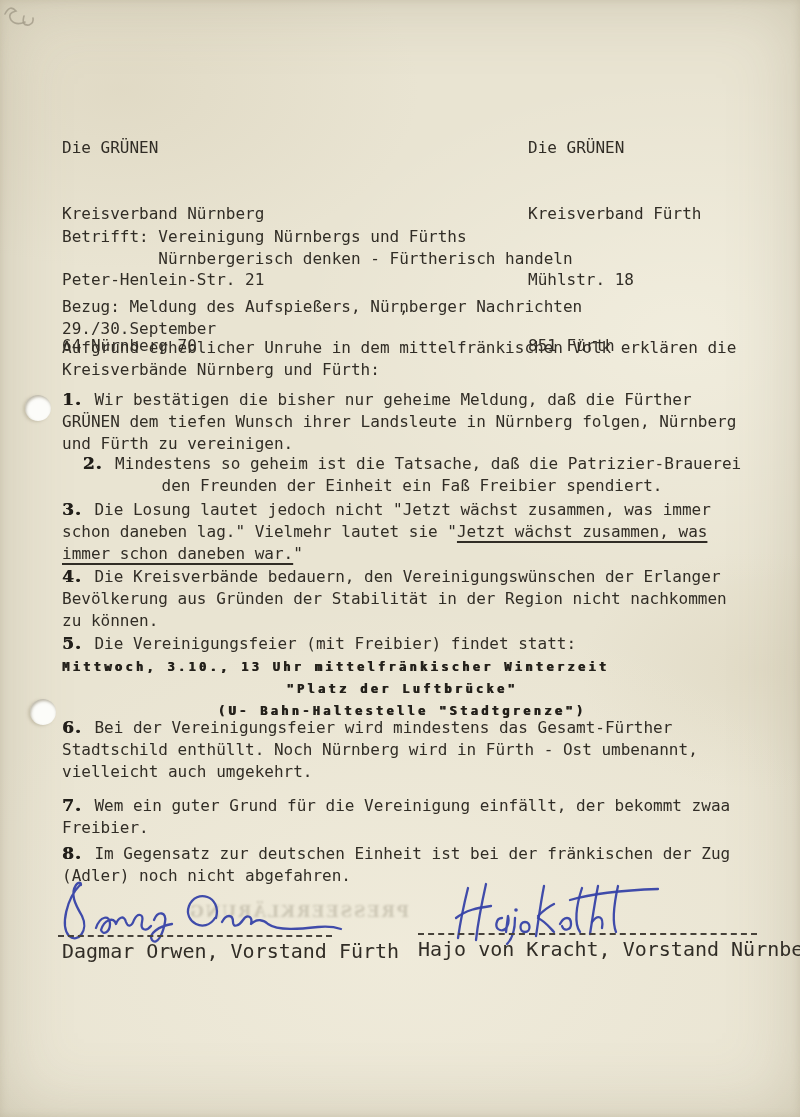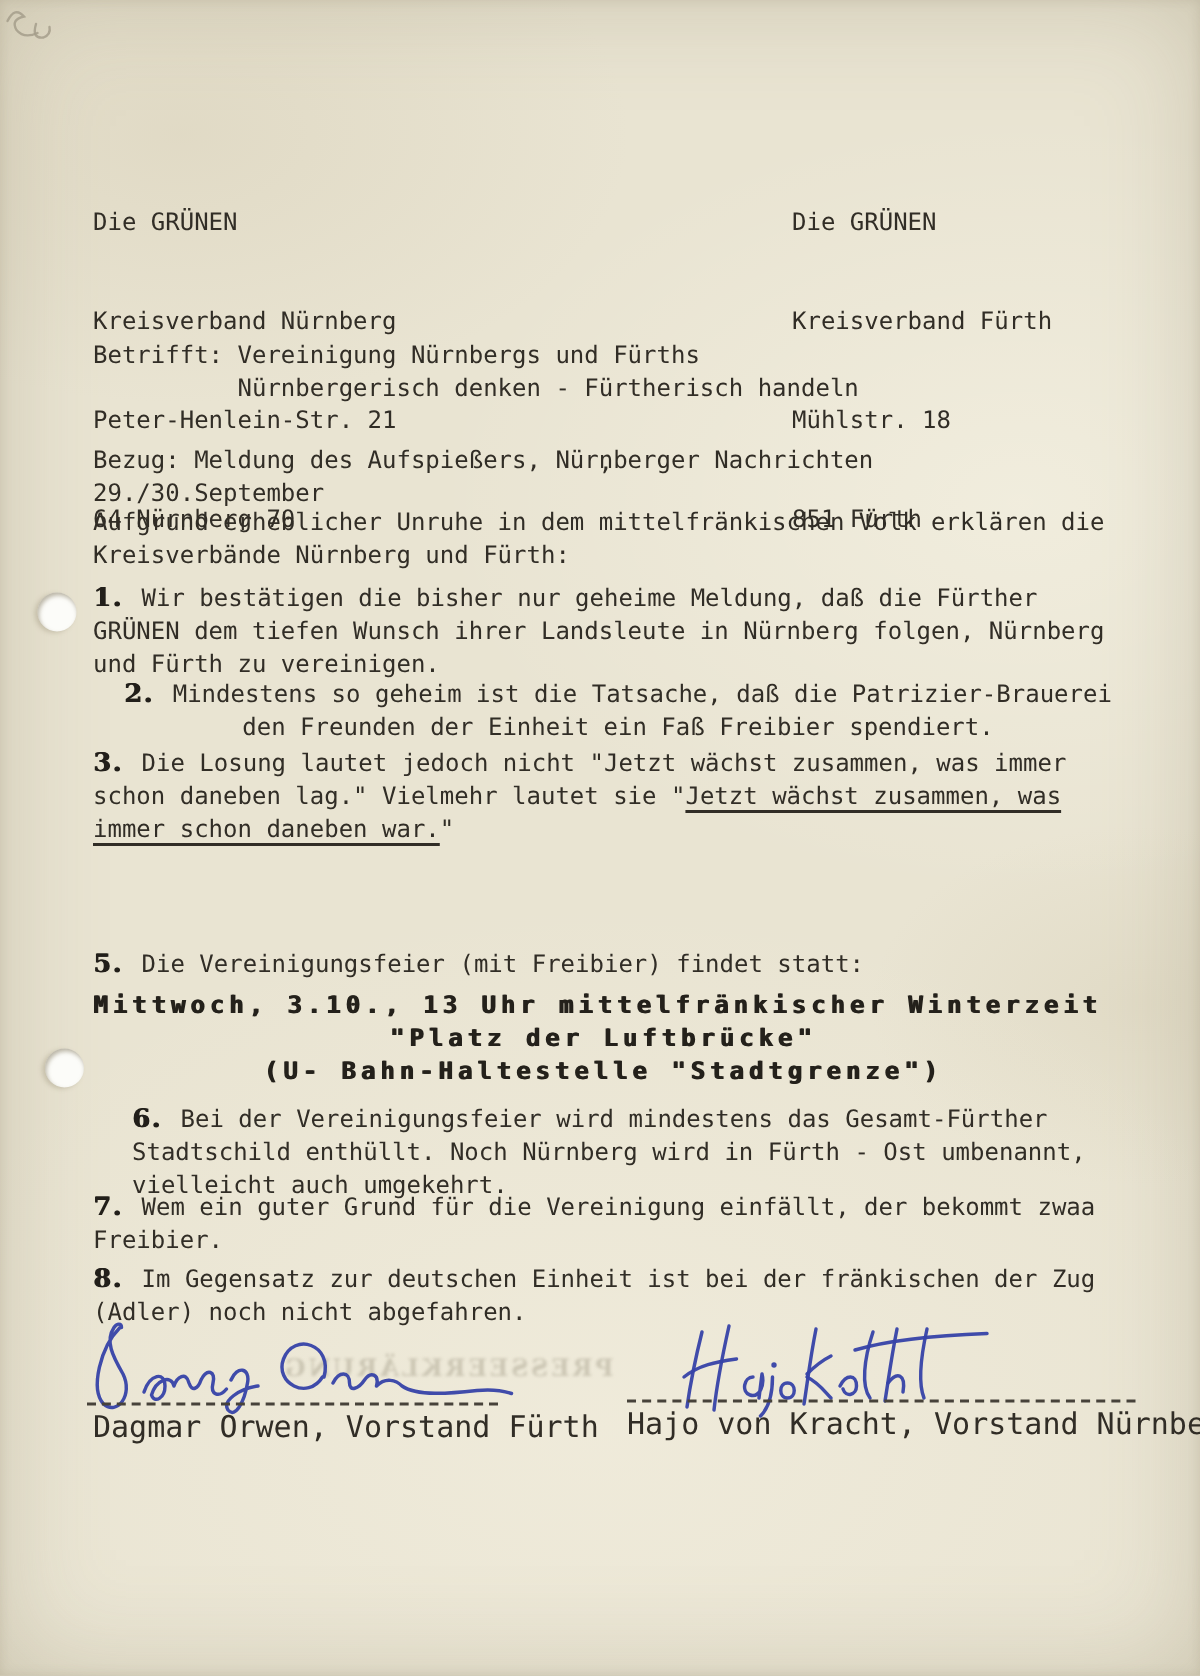--- a/index.html
+++ b/index.html
@@ -44,21 +44,21 @@
     font-weight:bold;
     font-size:21px;
     letter-spacing:2.5px;
     color:#24211b;
     text-shadow:1px 0 currentColor;
   }
   .event-line{
     position:absolute;
     left:62px; right:58px;
     font-weight:bold;
-    font-size:16px;
+    font-size:12px;
     letter-spacing:3.3px;
     color:#24211b;
     text-shadow:.8px 0 currentColor;
     white-space:pre;
   }
   .underl{
     text-decoration:underline;
     text-decoration-thickness:1.5px;
     text-underline-offset:4px;
   }
@@ -150,29 +150,32 @@
 GRÜNEN dem tiefen Wunsch ihrer Landsleute in Nürnberg folgen, Nürnberg
 und Fürth zu vereinigen.</span></div>
 
   <div class="type" style="left:62px;top:452px;width:700px;text-align:center;"><span class="num">2.</span><span> Mindestens so geheim ist die Tatsache, daß die Patrizier-Brauerei
 den Freunden der Einheit ein Faß Freibier spendiert.</span></div>
 
   <div class="type" style="left:62px;top:498px;width:700px;"><span class="num">3.</span><span> Die Losung lautet jedoch nicht "Jetzt wächst zusammen, was immer
 schon daneben lag." Vielmehr lautet sie "</span><span class="underl">Jetzt wächst zusammen, was
 immer schon daneben war.</span><span>"</span></div>
 
+  <div class="type" style="left:62px;top:565px;width:700px;"><span class="num">4.</span><span> Die Kreisverbände bedauern, den Vereinigungswünschen der Erlanger
+Bevölkerung aus Gründen der Stabilität in der Region nicht nachkommen
+zu können.</span></div>
 
   <div class="type" style="left:62px;top:632px;width:700px;"><span class="num">5.</span><span> Die Vereinigungsfeier (mit Freibier) findet statt:</span></div>
 
   
   <div class="event-line" style="top:660px;text-align:left;">Mittwoch, 3.10., 13 Uhr mittelfränkischer Winterzeit</div>
   <div class="event-line" style="top:682px;text-align:center;">"Platz der Luftbrücke"</div>
   <div class="event-line" style="top:704px;text-align:center;">(U- Bahn-Haltestelle "Stadtgrenze")</div>
 
-  <div class="type" style="left:62px;top:735px;width:700px;margin-left:26px;"><span class="num">6.</span><span> Bei der Vereinigungsfeier wird mindestens das Gesamt-Fürther
+  <div class="type" style="left:62px;top:716px;width:700px;"><span class="num">6.</span><span> Bei der Vereinigungsfeier wird mindestens das Gesamt-Fürther
 Stadtschild enthüllt. Noch Nürnberg wird in Fürth - Ost umbenannt,
 vielleicht auch umgekehrt.</span></div>
 
   <div class="type" style="left:62px;top:794px;width:700px;"><span class="num">7.</span><span> Wem ein guter Grund für die Vereinigung einfällt, der bekommt zwaa
 Freibier.</span></div>
 
   <div class="type" style="left:62px;top:842px;width:700px;"><span class="num">8.</span><span> Im Gegensatz zur deutschen Einheit ist bei der fränkischen der Zug
 (Adler) noch nicht abgefahren.</span></div>
 
   

